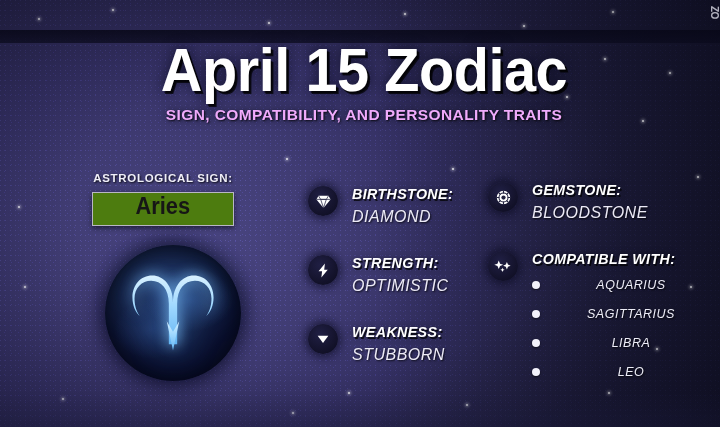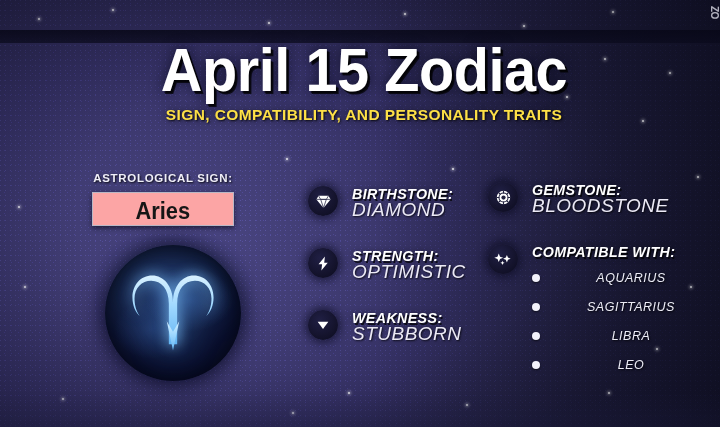--- a/index.html
+++ b/index.html
@@ -125,21 +125,21 @@
     text-shadow:
        3px 3px 0 rgba(0,0,0,.72),
        2px 2px 0 rgba(0,0,0,.60),
        0 0 14px rgba(10,10,30,.85);
   }
   .subtitle {
     margin-top: 4px;
     font-size: 15.5px;
     line-height: 18px;
     font-weight: 600;
-    color: #fde047;
+    color: #f0abfc;
     letter-spacing: 0.4px;
     text-shadow: 1px 1px 2px rgba(0,0,0,.8), 0 0 8px rgba(0,0,0,.55);
   }
 
   
   .sign-col {
     position: absolute;
     left: 74px;
     top: 172px;
     width: 178px;
@@ -149,25 +149,25 @@
     font-size: 11.5px;
     font-weight: 700;
     letter-spacing: 0.7px;
     color: #efeef8;
     text-shadow: 1px 1px 2px rgba(0,0,0,.85);
   }
   .sign-box {
     margin: 8px auto 16px;
     width: 140px;
     height: 32px;
-    background: #fca5a5;
+    background: #4d7c0f;
     border: 1px solid #b9b7c6;
     box-shadow: 0 2px 5px rgba(0,0,0,.55);
     display: flex;
-    align-items: flex-end;
+    align-items: flex-start;
     justify-content: center;
   }
   .sign-name {
     font-family: "Liberation Sans Narrow", "Liberation Sans", sans-serif;
     font-size: 23px;
     font-weight: 700;
     color: #161616;
     letter-spacing: 0px;
     transform: scaleX(.95);
   }
@@ -237,21 +237,22 @@
     font-size: 15px;
     line-height: 16px;
     font-weight: 700;
     color: #ffffff;
     letter-spacing: 0.4px;
     transform: scaleX(.95);
     transform-origin: left center;
     text-shadow: 1.5px 1.5px 0 rgba(0,0,0,.72), 0 0 7px rgba(0,0,0,.5);
   }
   .fact-value {
-    font-size: 19px;
+    margin-top: 7px;
+    font-size: 16px;
     line-height: 15px;
     font-weight: 400;
     color: #eceaf6;
     letter-spacing: 0.5px;
     text-shadow: 1px 1px 2px rgba(0,0,0,.78);
   }
 
   
   .compat-list {
     list-style: none;

